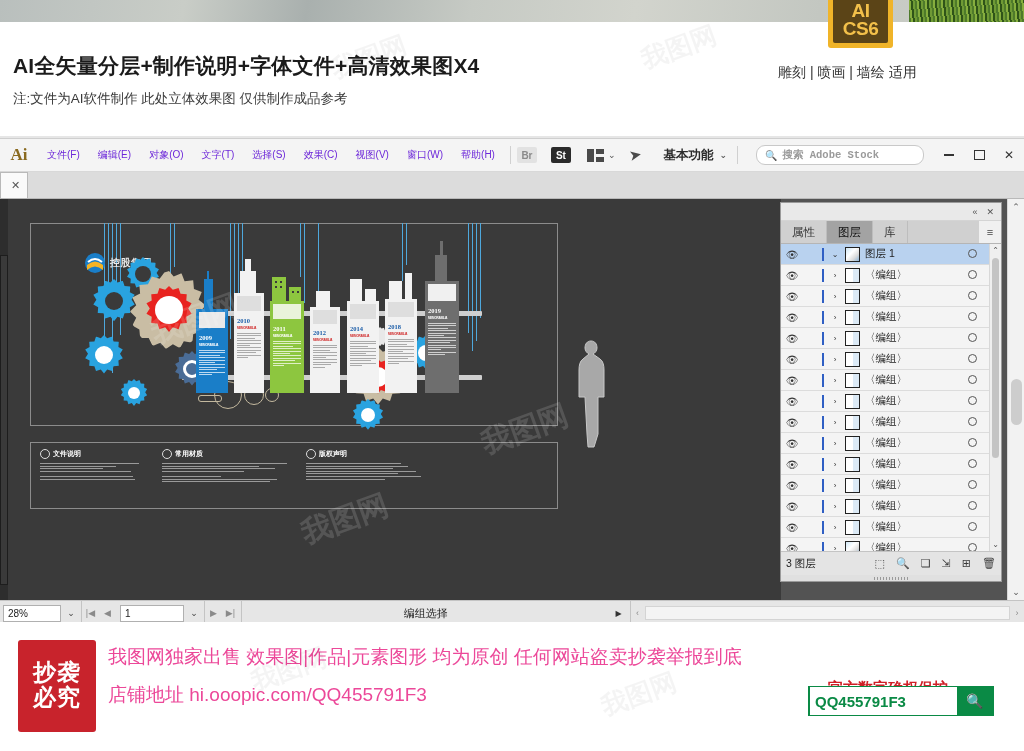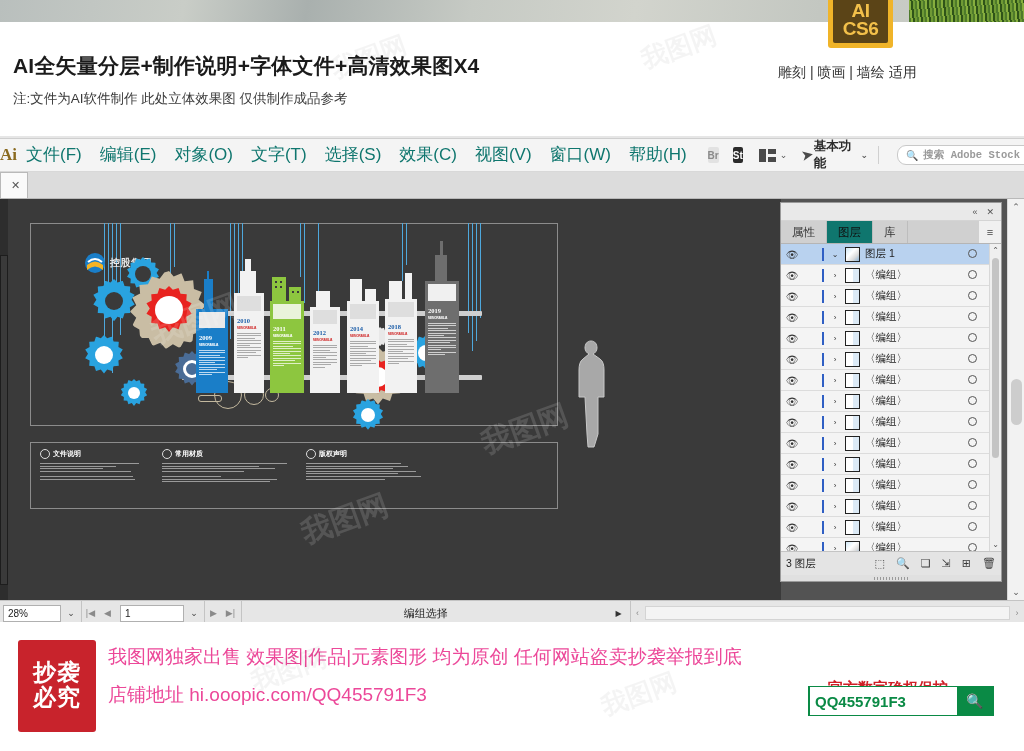--- a/index.html
+++ b/index.html
@@ -27,21 +27,21 @@
   .ai-badge-inner span{color:#f3c04a;font-weight:bold;font-size:19px;letter-spacing:-.5px;}
   .promo-right{position:absolute;left:778px;top:64px;font-size:14px;color:#333;white-space:nowrap;}
   .promo-divider{position:absolute;left:0;top:136px;width:1024px;height:2px;background:#e6e6e6;}
 
   
   .ai-win{position:absolute;left:0;top:138px;width:1024px;height:484px;background:#f0f0f0;
           border-top:1px solid #cfcfcf;}
 
   .menubar{position:relative;height:32px;background:#f4f4f4;border-bottom:1px solid #d8d8d8;display:flex;align-items:center;}
   .ai-logo{width:38px;text-align:center;font-weight:bold;font-size:17px;color:#8a6a1f;font-family:"Liberation Serif",serif;}
-  .menu-item{padding:0 9px;font-size:17px;color:#0f766e;line-height:32px;white-space:nowrap;cursor:default;}
+  .menu-item{padding:0 9px;font-size:10px;color:#6d28d9;line-height:32px;white-space:nowrap;cursor:default;}
   .mb-sep{width:1px;height:18px;background:#d0d0d0;margin:0 6px;}
   .tool-br{width:20px;height:16px;background:#e2e2e2;border-radius:2px;color:#8a8a8a;font-size:10px;
     display:flex;align-items:center;justify-content:center;font-weight:bold;}
   .tool-st{width:20px;height:16px;background:#2b2b2b;border-radius:2px;color:#fff;font-size:10px;
     display:flex;align-items:center;justify-content:center;font-weight:bold;margin-left:14px;}
   .tool-arrange{margin-left:16px;display:flex;align-items:center;gap:4px;}
   .arr-glyph{width:17px;height:13px;position:relative;}
   .arr-glyph i{position:absolute;background:#4a4a4a;display:block;}
   .chev{font-size:9px;color:#555;}
   .tool-rocket{margin-left:14px;font-size:15px;color:#4a4a4a;transform:rotate(-10deg);}
@@ -97,21 +97,21 @@
   .ip-head{display:flex;align-items:center;gap:3px;font-size:7px;font-weight:bold;color:#fff;}
   .ip-circ{width:8px;height:8px;border:1px solid #ddd;border-radius:50%;display:inline-block;}
   .ip-lines i{display:block;height:1px;background:#9a9a9a;margin-bottom:1.6px;}
 
   
   .dock{position:absolute;right:22px;top:3px;width:222px;height:380px;background:#f0f0f0;border:1px solid #9a9a9a;box-sizing:border-box;display:flex;flex-direction:column;}
   .dock-top{height:17px;display:flex;align-items:center;justify-content:flex-end;gap:9px;padding-right:7px;background:#e9e9e9;border-bottom:1px solid #d4d4d4;}
   .dock-top span{font-size:9px;color:#555;}
   .dock-tabs{height:22px;display:flex;align-items:stretch;background:#d6d6d6;border-bottom:1px solid #b5b5b5;}
   .dtab{padding:0 11px;display:flex;align-items:center;font-size:11.5px;color:#333;background:#d0d0d0;border-right:1px solid #bdbdbd;}
-  .dtab.active{background:#0f766e;color:#111;}
+  .dtab.active{background:#a3a3a3;color:#111;}
   .dtab-fill{flex:1;background:#d0d0d0;}
   .dtab-menu{width:22px;display:flex;align-items:center;justify-content:center;font-size:11px;color:#444;background:#f0f0f0;}
   .layerlist{flex:1;position:relative;overflow:hidden;background:#fff;}
   .lrow{height:20px;display:flex;align-items:center;border-bottom:1px solid #dcdcdc;font-size:10.5px;color:#222;background:#f4f4f4;}
   .lrow.sel{background:#b9d2ef;}
   .lc-eye{width:22px;text-align:center;font-size:10px;color:#333;}
   .lc-lock{width:17px;}
   .lc-bar{width:6px;display:flex;justify-content:center;}
   .lc-bar i{width:2px;height:13px;background:#2f5fc4;display:block;}
   .lc-arrow{width:18px;text-align:center;font-size:8px;color:#333;}

